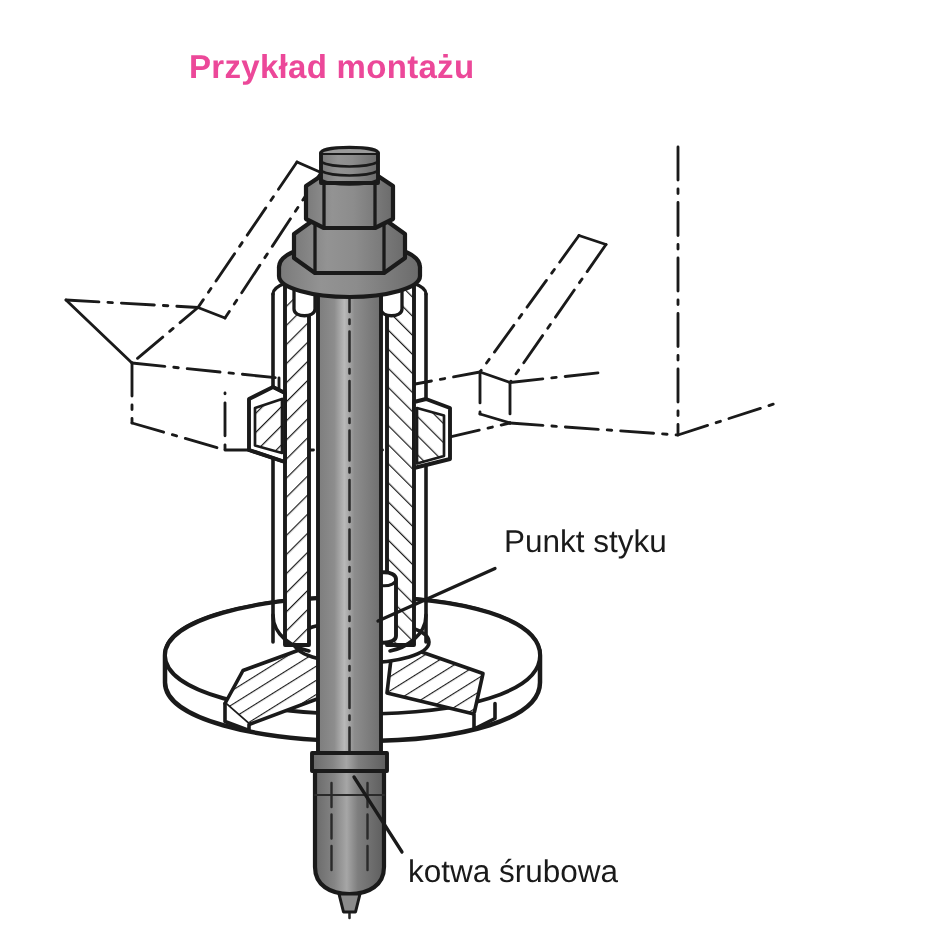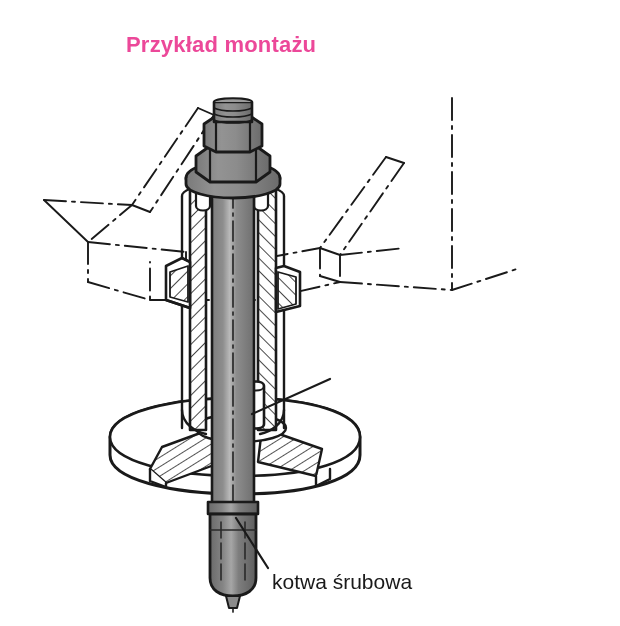--- a/index.html
+++ b/index.html
@@ -195,16 +195,17 @@
       <g stroke-width="2.2">
         <path d="M330 379 L252 414"></path>
         <path d="M268 568 L236 518"></path>
       </g>
 
     </g>
   </svg>
 
   <div class="ttl" style="left:126px;top:32px;">Przykład montażu</div>
 
+  <div class="lbl" style="left:336px;top:350px;">Punkt styku</div>
 
   <div class="lbl" style="left:272px;top:570px;">kotwa śrubowa</div>
 
 </div>
 
 </body></html>

